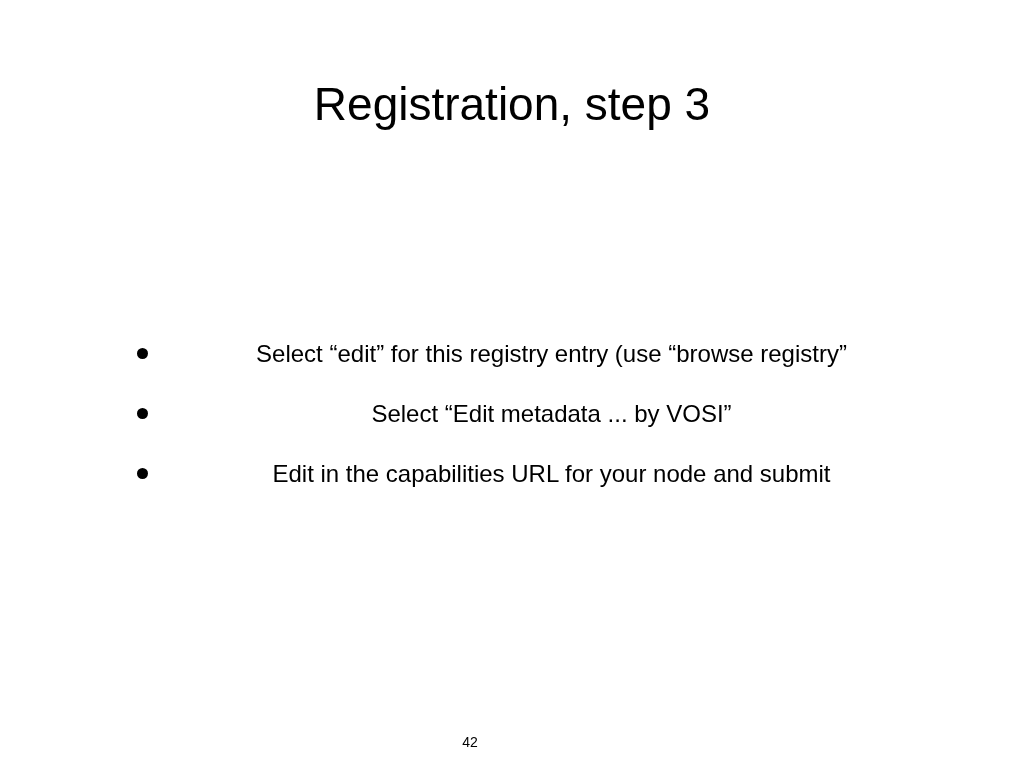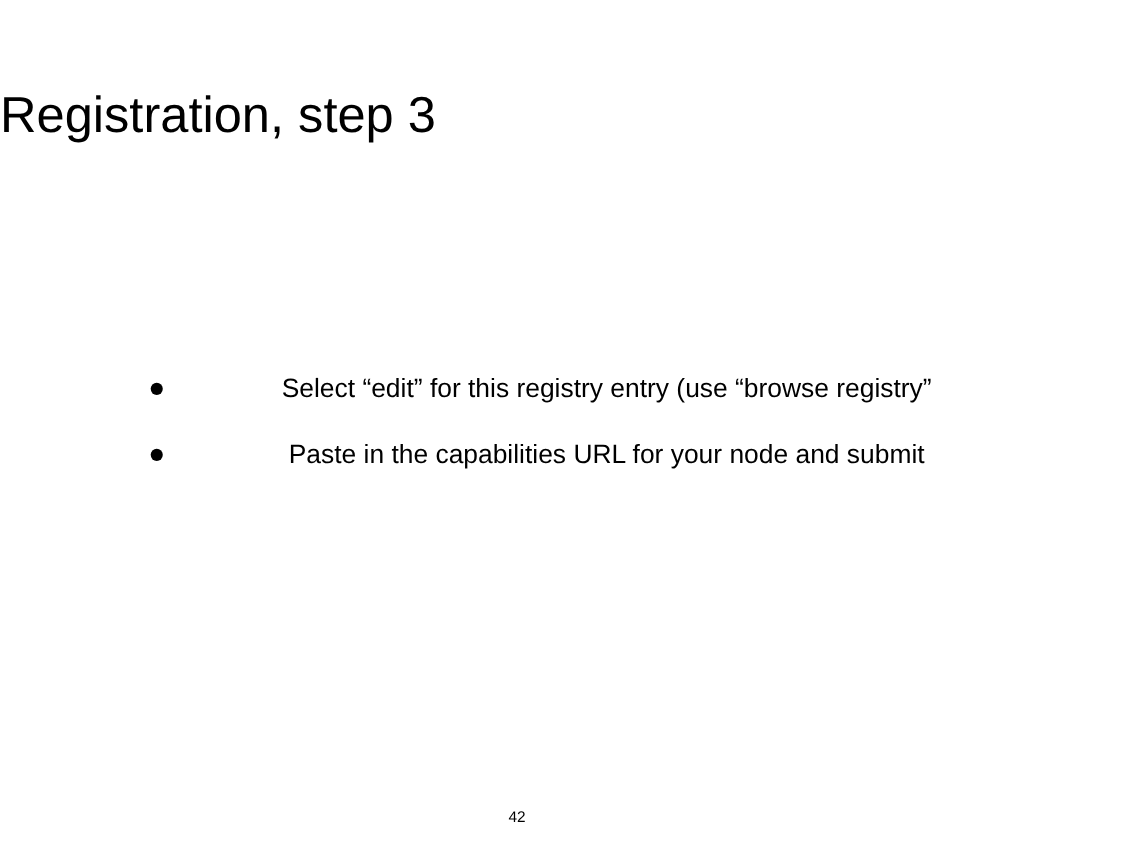--- a/index.html
+++ b/index.html
@@ -23,20 +23,21 @@
     height: 768px;
     background: #ffffff;
   }
 
   
   .slide-title {
     position: absolute;
     left: 0;
     top: 44px;
     width: 1024px;
+    text-align: center;
     font-size: 46px;
     font-weight: 400;
     line-height: 58px;
     letter-spacing: 0px;
     color: #000000;
     white-space: nowrap;
   }
 
   
   .body-list {
@@ -103,23 +104,27 @@
 
   <h1 class="slide-title">Registration, step 3</h1>
 
   <ul class="body-list">
 
     <li class="bullet-item">
       <span class="bullet-marker"></span>
       <span class="bullet-text">Select “edit” for this registry entry (use “browse registry”</span>
     </li>
 
+    <li class="bullet-item">
+      <span class="bullet-marker"></span>
+      <span class="bullet-text">Select “Edit metadata ... by VOSI”</span>
+    </li>
 
     <li class="bullet-item">
       <span class="bullet-marker"></span>
-      <span class="bullet-text">Paste in the capabilities URL for your node and submit</span>
+      <span class="bullet-text">Edit in the capabilities URL for your node and submit</span>
     </li>
 
   </ul>
 
   <div class="page-number">42</div>
 
 </div>
 
 </body></html>

